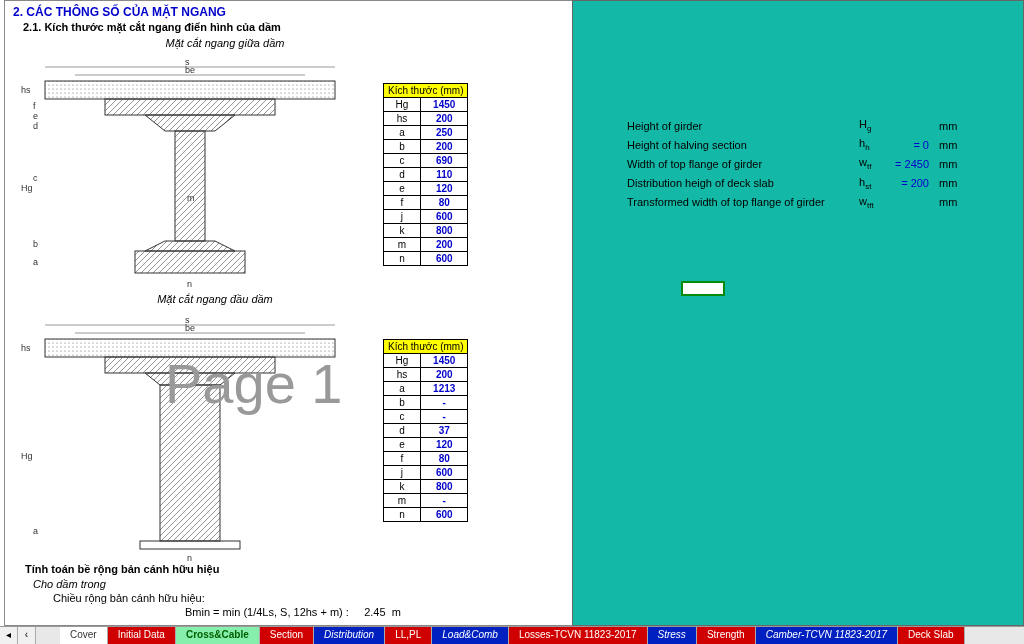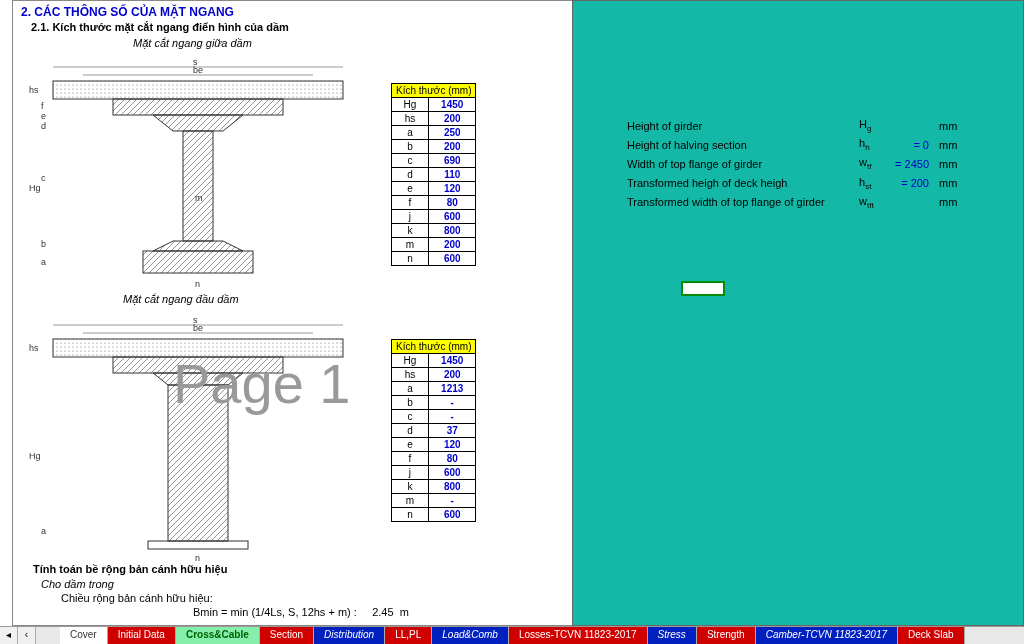--- a/index.html
+++ b/index.html
@@ -1,21 +1,21 @@
 <!DOCTYPE html>
 <html><head>
 <meta charset="utf-8">
 <style>
 * { box-sizing: border-box; margin: 0; padding: 0; }
 body { font-family: Arial, sans-serif; font-size: 11px; width: 1024px; height: 644px; overflow: hidden; position: relative; }
-.left-panel { position: absolute; left: 12px; top: 0; width: 572px; height: 626px; background: #fff; border: 1px solid #888; overflow: hidden; }
+.left-panel { position: absolute; left: 4px; top: 0; width: 572px; height: 626px; background: #fff; border: 1px solid #888; overflow: hidden; }
 .right-panel { position: absolute; left: 572px; top: 0; width: 452px; height: 626px; background: #14b8a6; border: 1px solid #666; }
 .heading-1 { color: #0000cc; font-weight: bold; font-size: 12px; padding: 4px 8px 2px 8px; }
 .heading-2 { color: #000; font-weight: bold; font-size: 11px; padding: 0 8px 2px 18px; }
-.caption { font-style: italic; font-size: 11px; padding: 2px 0; }
+.caption { font-style: italic; font-size: 11px; text-align: center; padding: 2px 0; }
 .dim-table { border-collapse: collapse; position: absolute; font-size: 10px; }
 .dim-table th { background: #ffff00; border: 1px solid #000; padding: 1px 4px; font-weight: normal; text-align: center; }
 .dim-table td { border: 1px solid #000; padding: 1px 6px; text-align: center; min-width: 28px; }
 .dim-table td.val { color: #0000cc; text-align: center; min-width: 36px; font-weight: bold; }
 .watermark { position: absolute; left: 160px; top: 350px; font-size: 56px; color: #999; font-family: Arial; pointer-events: none; z-index: 10; }
 .calc-block { position: absolute; left: 20px; bottom: 6px; font-size: 11px; }
 .calc-title { font-weight: bold; padding: 2px 0; }
 .calc-sub { font-style: italic; padding: 1px 0 1px 8px; }
 .calc-line { padding: 1px 0 1px 28px; }
 .right-table { position: absolute; left: 48px; top: 114px; font-size: 11px; color: #000; }
@@ -246,21 +246,21 @@
           <td class="eq">= 0</td>
           <td class="unit">mm</td>
         </tr>
         <tr>
           <td style="width:230px">Width of top flange of girder</td>
           <td class="sym">w<sub>tf</sub></td>
           <td class="eq">= 2450</td>
           <td class="unit">mm</td>
         </tr>
         <tr>
-          <td style="width:230px">Transformed heigh of deck heigh</td>
+          <td style="width:230px">Distribution heigh of deck slab</td>
           <td class="sym">h<sub>st</sub></td>
           <td class="eq">= 200</td>
           <td class="unit">mm</td>
         </tr>
         <tr>
           <td style="width:230px">Transformed width of top flange of girder</td>
           <td class="sym">w<sub>tft</sub></td>
           <td class="eq"> </td>
           <td class="unit">mm</td>
         </tr>

